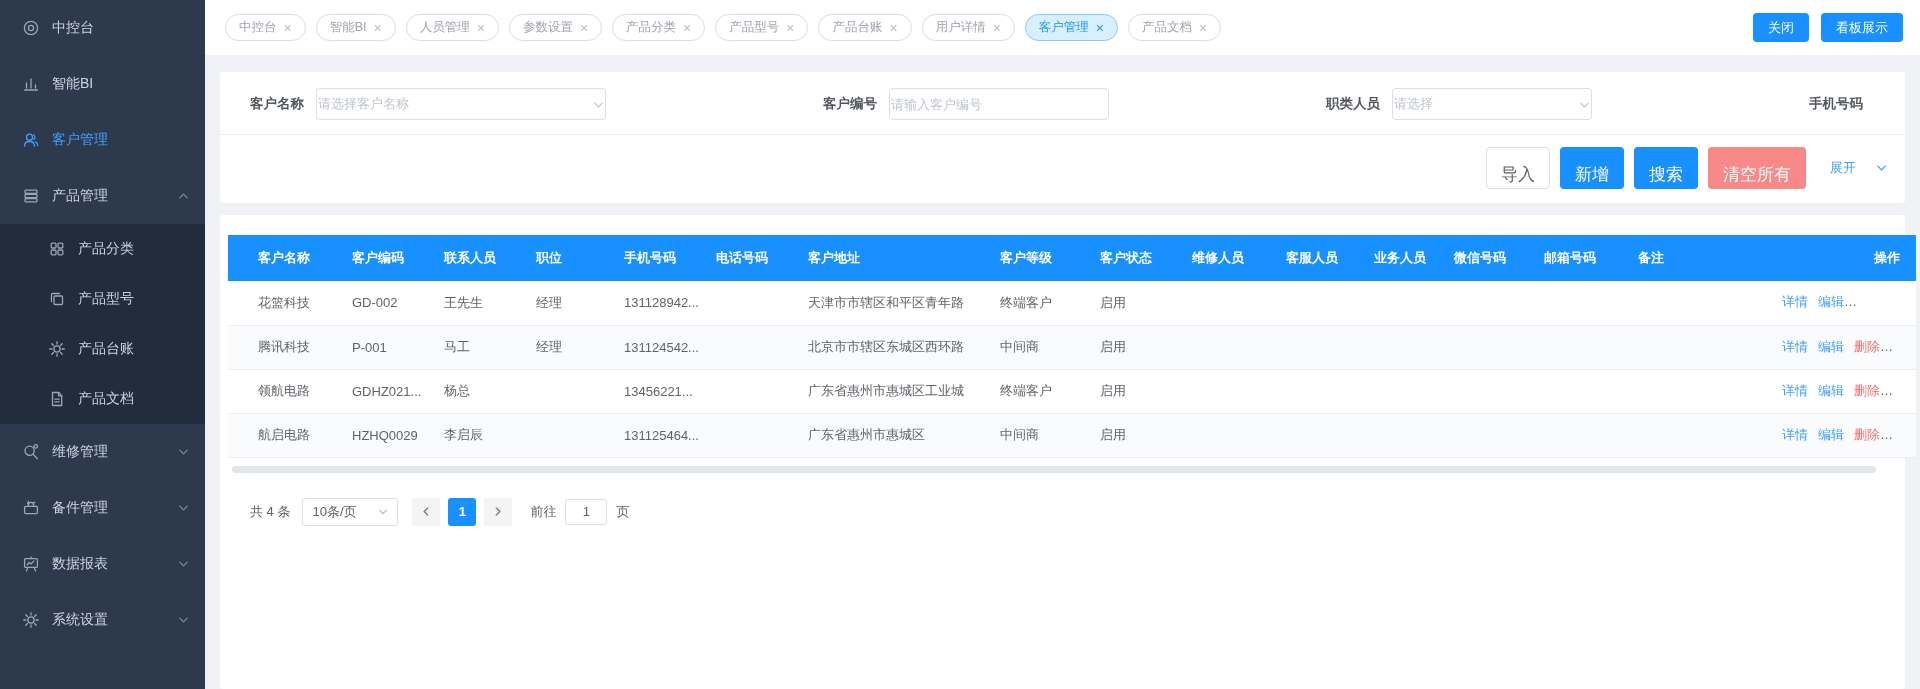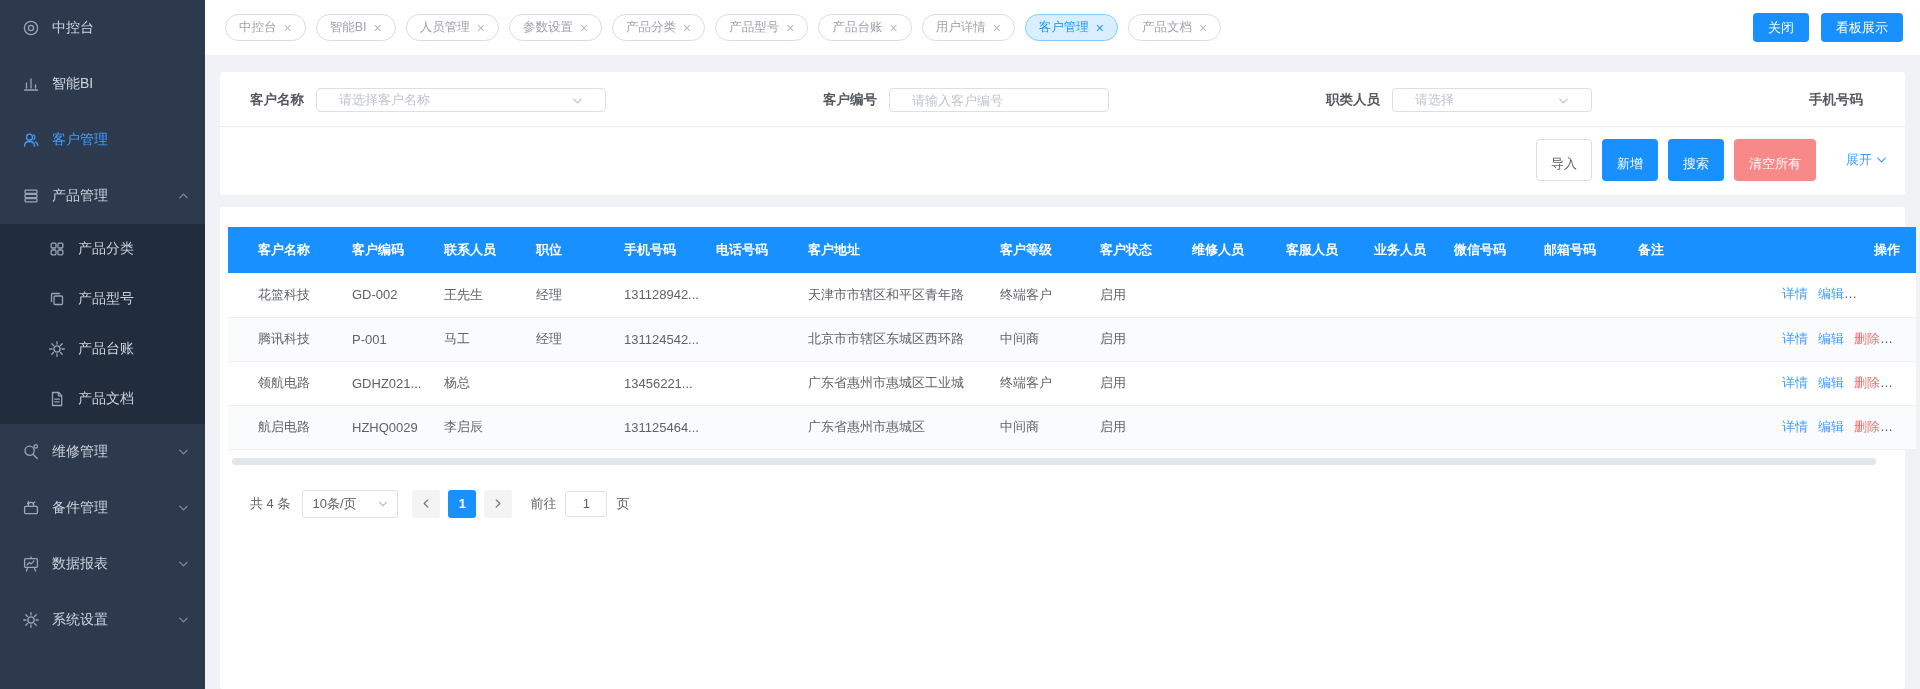--- a/index.html
+++ b/index.html
@@ -35,32 +35,32 @@
   .tab.active .x { color:#1b9bf6; }
   .hdr-actions { display:flex; gap:12px;border-radius:11px; }
   .hdr-btn { height:29px; padding:0 15px; background:#1890ff; color:#fff; border:none; border-radius:4px;
              font-size:13px; cursor:pointer; white-space:nowrap; }
   .content { flex:1; display:flex; flex-direction:column; padding:17px 15px 0; gap:12px; min-height:0; }
   .card { background:#fff; border-radius:3px; }
   
   .filter-row { display:flex; align-items:center; justify-content:space-between; padding:16px 30px 14px; }
   .field { display:flex; align-items:center; }
   .field .f-label { font-weight:600; color:#53575e; margin-right:12px; font-size:13.5px; white-space:nowrap; }
-  .ctl { height:24px; border:1px solid #dcdfe6; border-radius:4px; font-size:13px; color:#606266;
-         padding:0 22px; background:#fff; }
+  .ctl { height:32px; border:1px solid #dcdfe6; border-radius:4px; font-size:13px; color:#606266;
+         padding:0 1px; background:#fff; }
   input.ctl::placeholder { color:#bfc4cd; }
   .select { display:flex; align-items:center; justify-content:space-between; cursor:pointer; color:#bfc4cd; }
   .select .ph { color:#bfc4cd; }
   .divider { border:none; border-top:1px solid #e9edf2; }
   .toolbar-row { display:flex; align-items:center; justify-content:flex-end; gap:10px; padding:12px 18px 14px; }
-  .btn { height:42px; padding:15px 14px; border-radius:4px; border:1px solid transparent; font-size:13px; cursor:pointer; white-space:nowrap; }
+  .btn { height:42px; padding:15px 14px; border-radius:4px; border:1px solid transparent; font-size:17px; cursor:pointer; white-space:nowrap; }
   .btn.plain { background:#fff; border-color:#dcdfe6; color:#606266; }
   .btn.primary { background:#1890ff; color:#fff; }
   .btn.danger-soft { background:#f78989; color:#fff; }
-  .link-expand { color:#409eff; display:flex; align-items:center; gap:4px; margin-left:20px; cursor:pointer; }
+  .link-expand { color:#409eff; display:flex; align-items:center; gap:20px; margin-left:14px; cursor:pointer; }
   
   .table-card { flex:1; padding:20px 8px 0; display:flex; flex-direction:column; min-height:0; }
   table { width:100%; border-collapse:collapse; table-layout:fixed; }
   thead th { background:#1890ff; color:#fff; font-weight:700; font-size:13px; text-align:left;
              height:46px; padding:0 6px; white-space:nowrap; overflow:hidden; }
   th.first, td.first { padding-left:30px; }
   th.op, td.op-cell { text-align:right; padding-right:16px; }
   tbody td { height:44px; border-bottom:1px solid #ebeef5; padding:0 6px; font-size:13px; color:#5f6368;
              white-space:nowrap; overflow:hidden; text-overflow:ellipsis; background:#fff; }
   tr.stripe td { background:#fafbfd; }

